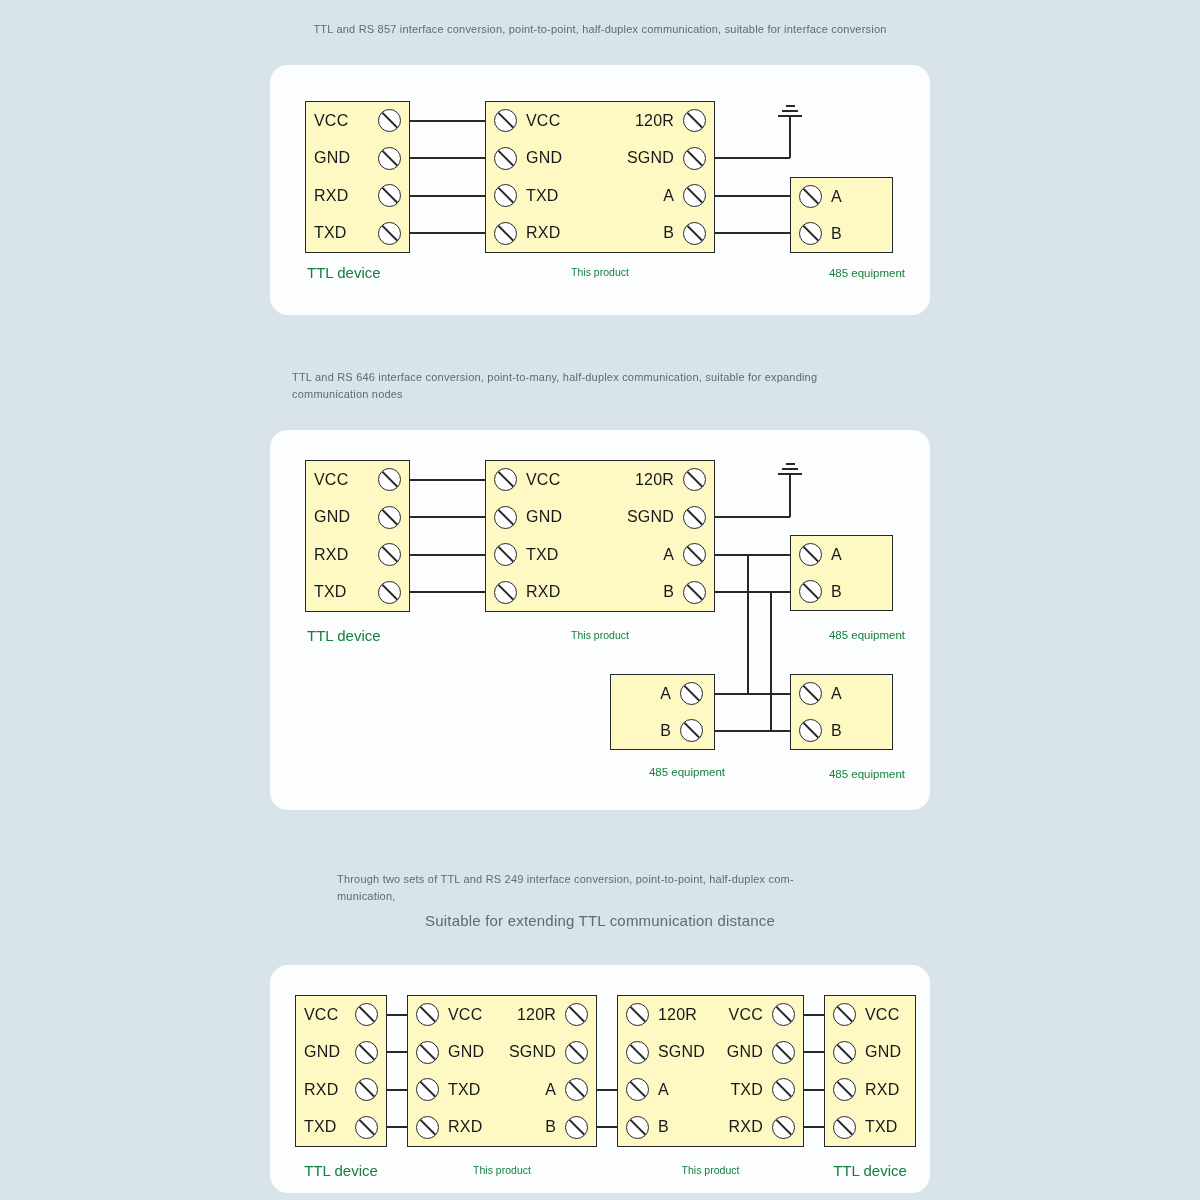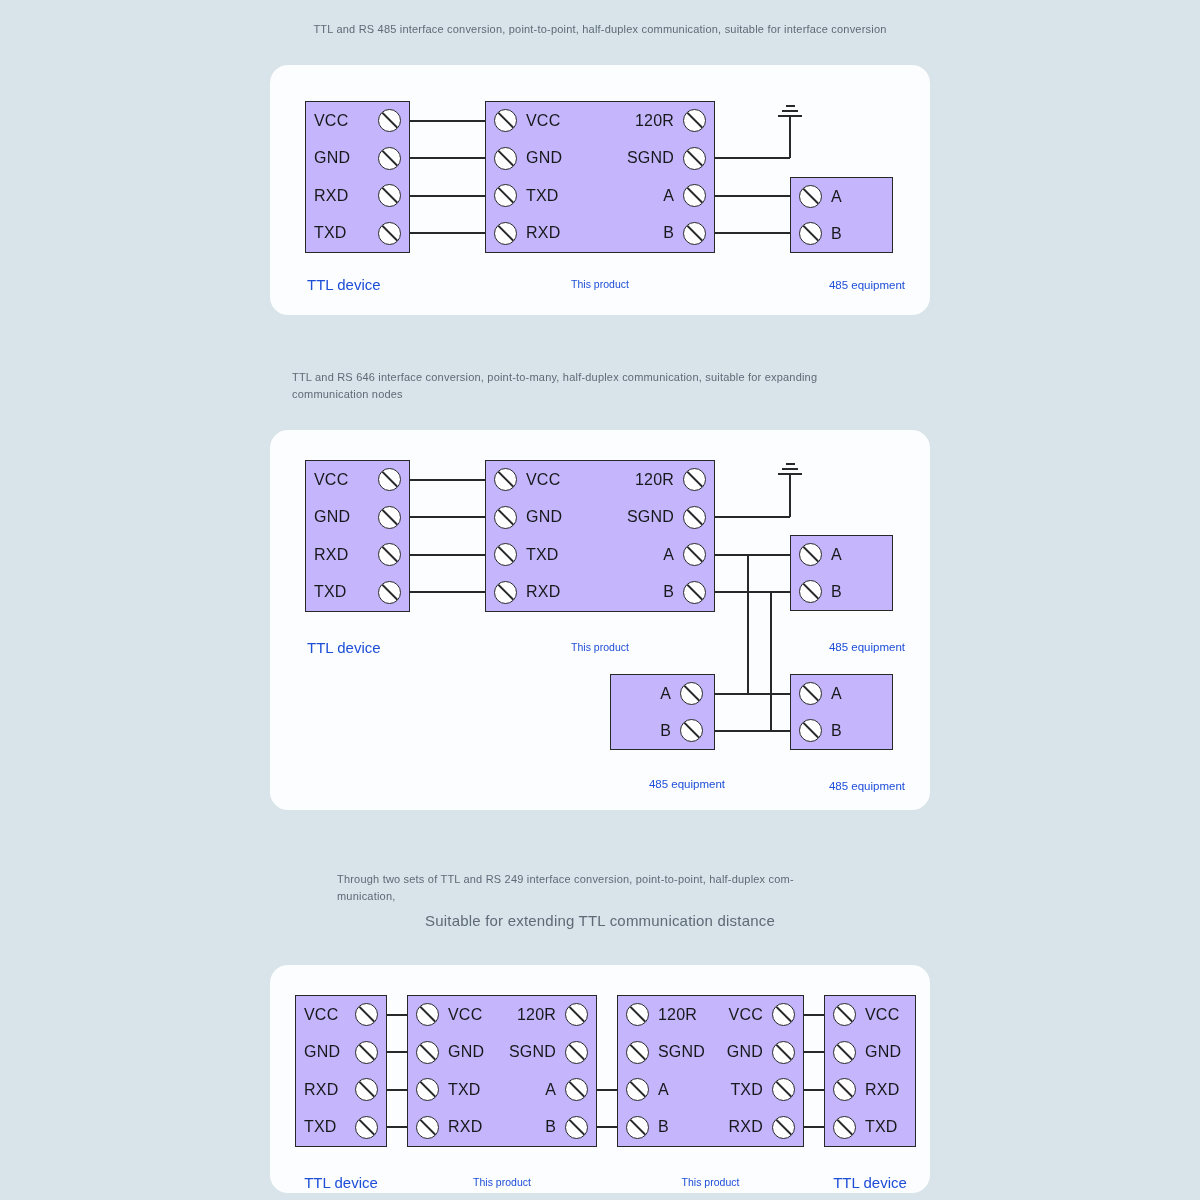--- a/index.html
+++ b/index.html
@@ -19,21 +19,21 @@
     letter-spacing:0.2px;
   }
   .panel {
     position:absolute;
     background:#fcfdfe;
     border-radius:18px;
   }
   .block {
     position:absolute;
     border:1.5px solid #26282a;
-    background:#c4b5fd;
+    background:#fef9c3;
   }
   .rows { display:flex; flex-direction:column; height:100%; }
   .row { flex:1; display:flex; align-items:center; padding:0 8px; }
   .row.lr { justify-content:space-between; }
   .row.sl { justify-content:flex-start; gap:9px; }
   .row.ls { justify-content:flex-end; gap:9px; }
   .twocol { display:flex; height:100%; }
   .col { flex:1; display:flex; flex-direction:column; }
   .tlabel { font-size:16px; color:#17191b; letter-spacing:0.2px; white-space:nowrap; }
   .screw {
@@ -49,29 +49,29 @@
     position:absolute;
     left:50%; top:-4px; bottom:-4px;
     width:1.7px; margin-left:-0.85px;
     background:#26282a;
     transform:rotate(-45deg);
   }
   .wire { position:absolute; background:#26282a; }
   .wire.h { height:1.5px; }
   .wire.v { width:1.5px; }
   .gbar { position:absolute; height:2px; background:#26282a; }
-  .blocklabel { position:absolute; color:#1d4ed8; white-space:nowrap;margin-top:12px; }
+  .blocklabel { position:absolute; color:#15803d; white-space:nowrap; }
   .lbl-ttl { font-size:15px; }
   .lbl-product { font-size:10.5px; text-align:center; }
   .lbl-equip { font-size:11.5px; text-align:right; }
 </style>
 </head>
 <body>
 
-<div class="caption" style="left:270px; top:21px; width:660px; text-align:center;">TTL and RS 485 interface conversion, point-to-point, half-duplex communication, suitable for interface conversion</div>
+<div class="caption" style="left:270px; top:21px; width:660px; text-align:center;">TTL and RS 857 interface conversion, point-to-point, half-duplex communication, suitable for interface conversion</div>
 
 <div class="panel" style="left:270px; top:65px; width:660px; height:250px;">
 
   <div class="block" style="left:35px; top:36px; width:105px; height:152px;">
     <div class="rows">
       <div class="row lr">
         <span class="tlabel">VCC</span>
         <span class="screw"></span>
       </div>
       <div class="row lr">

